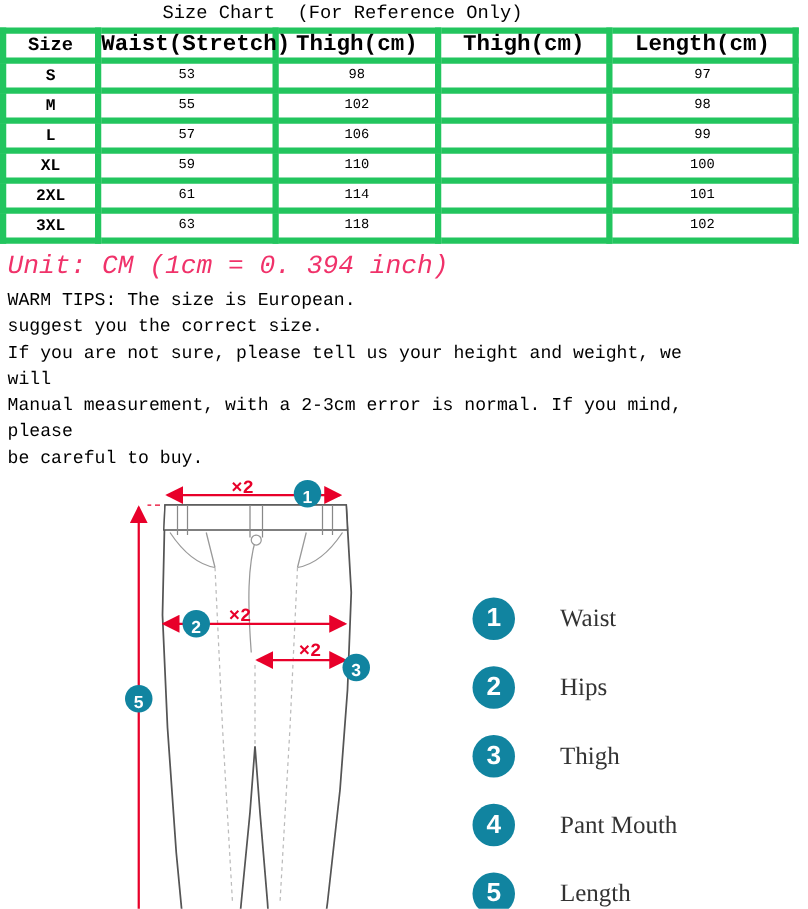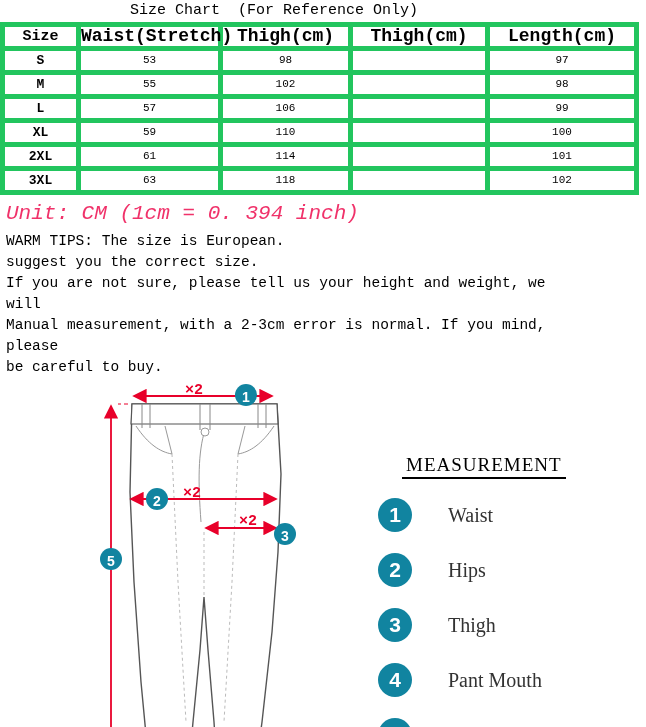--- a/index.html
+++ b/index.html
@@ -327,21 +327,20 @@
         <circle cx="286" cy="401" r="11" fill="#1184a0"></circle>
         <text x="286" y="408" text-anchor="middle" font-family="Liberation Sans, sans-serif" font-size="14" font-weight="bold" fill="#ffffff">4</text>
       </g>
       <g>
         <circle cx="111" cy="177" r="11" fill="#1184a0"></circle>
         <text x="111" y="184" text-anchor="middle" font-family="Liberation Sans, sans-serif" font-size="14" font-weight="bold" fill="#ffffff">5</text>
       </g>
     </svg>
 
     <div class="legend">
-      <div class="legend-title">MEASUREMENT</div>
 
       <div class="legend-row">
         <div class="badge">1</div>
         <div class="legend-label">Waist</div>
       </div>
       <div class="legend-row">
         <div class="badge">2</div>
         <div class="legend-label">Hips</div>
       </div>
       <div class="legend-row">

